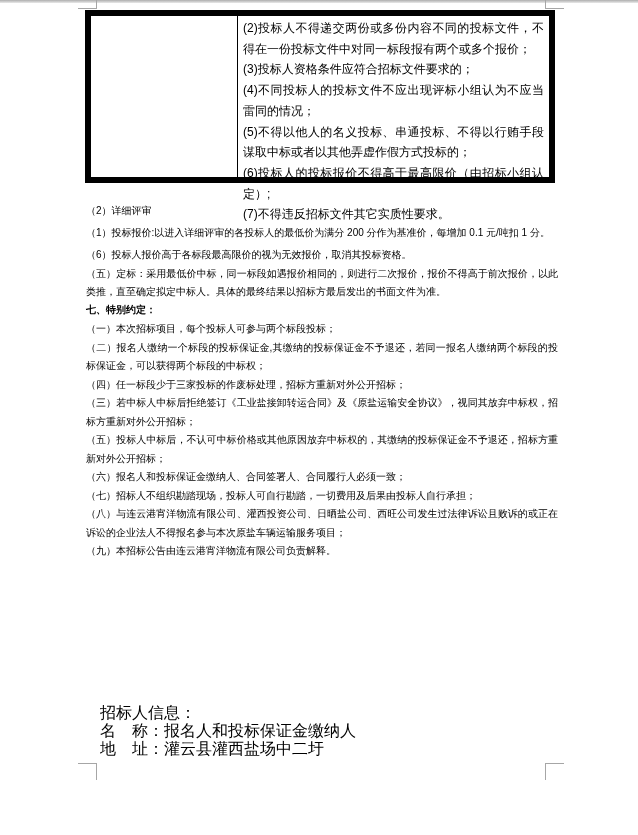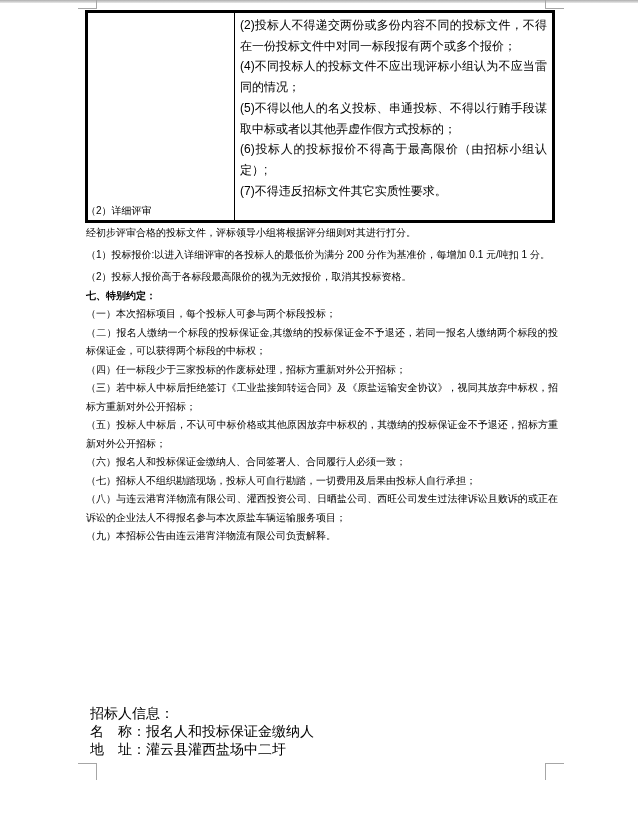--- a/index.html
+++ b/index.html
@@ -17,22 +17,22 @@
   }
   
   .mark{position:absolute;}
   .mark-tl{left:78px;top:0;width:18px;height:8px;border-bottom:1px solid #a6a6a6;border-right:1px solid #a6a6a6;}
   .mark-tr{left:545px;top:0;width:18px;height:8px;border-bottom:1px solid #a6a6a6;border-left:1px solid #a6a6a6;}
   .mark-bl{left:78px;top:763px;width:18px;height:16px;border-top:1px solid #a6a6a6;border-right:1px solid #a6a6a6;}
   .mark-br{left:545px;top:763px;width:18px;height:16px;border-top:1px solid #a6a6a6;border-left:1px solid #a6a6a6;}
 
   
   .doc-table{
-    position:absolute;left:85px;top:10px;width:470px;height:213px;
-    border:3px solid #000000;
+    position:absolute;left:85px;top:10px;width:470px;height:173px;
+    border:6px solid #000000;
     box-sizing:border-box;
     display:flex;
   }
   .cell-left{
     width:147px;box-sizing:border-box;
     border-right:1px solid #000;
   }
   .cell-right{
     flex:1;box-sizing:border-box;
     padding:2px 5px 0 5px;
@@ -42,56 +42,57 @@
   .titem{margin:0;}
 
   
   .body-text{
     position:absolute;left:86px;top:202px;width:472px;
     font-size:10px;line-height:18.5px;
     text-align:justify;
   }
   .body-text p{margin:0;}
   .body-text p.sp{margin-bottom:3.5px;}
-  .body-text p.bold{font-weight:bold;}
+  .body-text p.bold{font-weight:bold;font-family:Liberation Mono, monospace;}
 
   
   .bidder-info{
-    position:absolute;left:90px;top:704px;
-    font-size:14px;line-height:18px;
+    position:absolute;left:100px;top:704px;
+    font-size:16px;line-height:18px;
   }
   .bidder-info div{white-space:pre;}
 </style>
 </head>
 <body>
 
 <div class="page">
   <div class="top-strip"></div>
 
   <div class="mark mark-tl"></div>
   <div class="mark mark-tr"></div>
   <div class="mark mark-bl"></div>
   <div class="mark mark-br"></div>
 
   <div class="doc-table">
     <div class="cell-left"></div>
     <div class="cell-right">
         <div class="titem">(2)投标人不得递交两份或多份内容不同的投标文件，不得在一份投标文件中对同一标段报有两个或多个报价；</div>
+        <div class="titem">(3)投标人资格条件应符合招标文件要求的；</div>
         <div class="titem">(4)不同投标人的投标文件不应出现评标小组认为不应当雷同的情况；</div>
         <div class="titem">(5)不得以他人的名义投标、串通投标、不得以行贿手段谋取中标或者以其他弄虚作假方式投标的；</div>
         <div class="titem">(6)投标人的投标报价不得高于最高限价（由招标小组认定）;</div>
         <div class="titem">(7)不得违反招标文件其它实质性要求。</div>
       </div>
   </div>
 
   <div class="body-text">
       <p class="sp">（2）详细评审</p>
-      <p class="sp">经初步评审合格的投标文件，评标领导小组将根据评分细则对其进行打分。</p>
       <p class="sp">（1）投标报价:以进入详细评审的各投标人的最低价为满分 200 分作为基准价，每增加 0.1 元/吨扣 1 分。</p>
-      <p class="">（2）投标人报价高于各标段最高限价的视为无效报价，取消其投标资格。</p>
+      <p class="">（6）投标人报价高于各标段最高限价的视为无效报价，取消其投标资格。</p>
+      <p class="">（五）定标：采用最低价中标，同一标段如遇报价相同的，则进行二次报价，报价不得高于前次报价，以此类推，直至确定拟定中标人。具体的最终结果以招标方最后发出的书面文件为准。</p>
       <p class="bold ">七、特别约定：</p>
       <p class="">（一）本次招标项目，每个投标人可参与两个标段投标；</p>
       <p class="">（二）报名人缴纳一个标段的投标保证金,其缴纳的投标保证金不予退还，若同一报名人缴纳两个标段的投标保证金，可以获得两个标段的中标权；</p>
       <p class="">（四）任一标段少于三家投标的作废标处理，招标方重新对外公开招标；</p>
       <p class="">（三）若中标人中标后拒绝签订《工业盐接卸转运合同》及《原盐运输安全协议》，视同其放弃中标权，招标方重新对外公开招标；</p>
       <p class="">（五）投标人中标后，不认可中标价格或其他原因放弃中标权的，其缴纳的投标保证金不予退还，招标方重新对外公开招标；</p>
       <p class="">（六）报名人和投标保证金缴纳人、合同签署人、合同履行人必须一致；</p>
       <p class="">（七）招标人不组织勘踏现场，投标人可自行勘踏，一切费用及后果由投标人自行承担；</p>
       <p class="">（八）与连云港宵洋物流有限公司、灌西投资公司、日晒盐公司、西旺公司发生过法律诉讼且败诉的或正在诉讼的企业法人不得报名参与本次原盐车辆运输服务项目；</p>
       <p class="">（九）本招标公告由连云港宵洋物流有限公司负责解释。</p>

